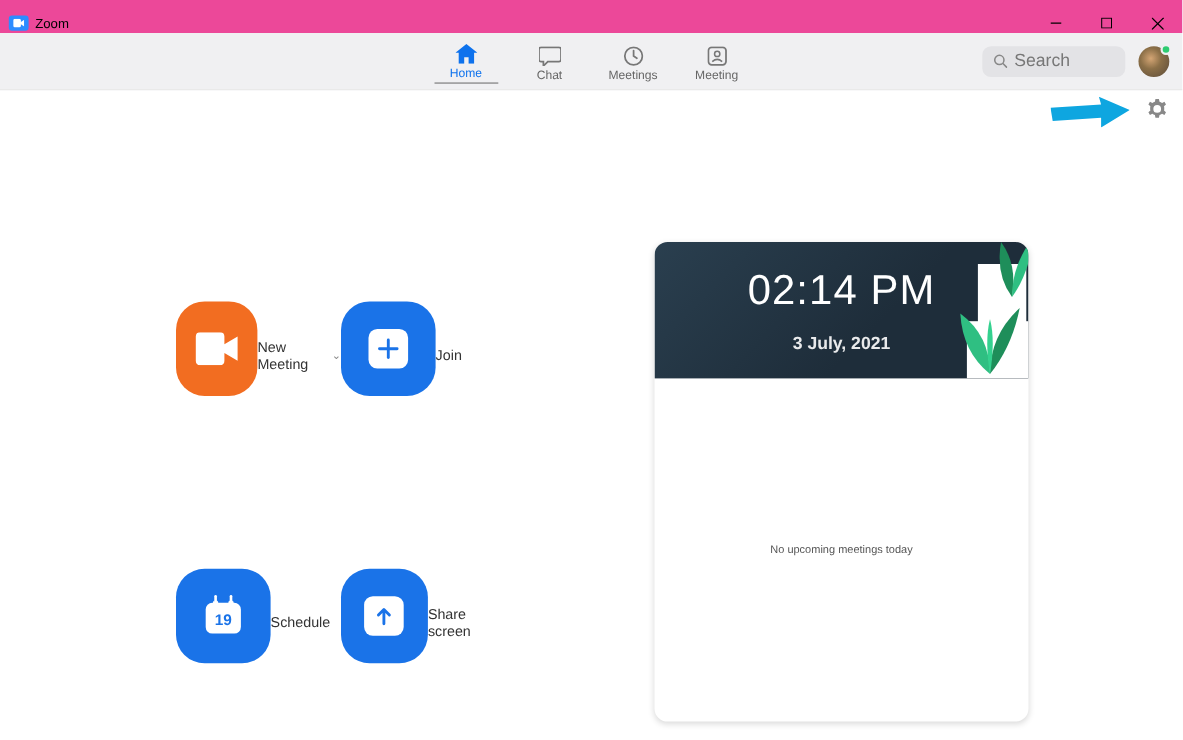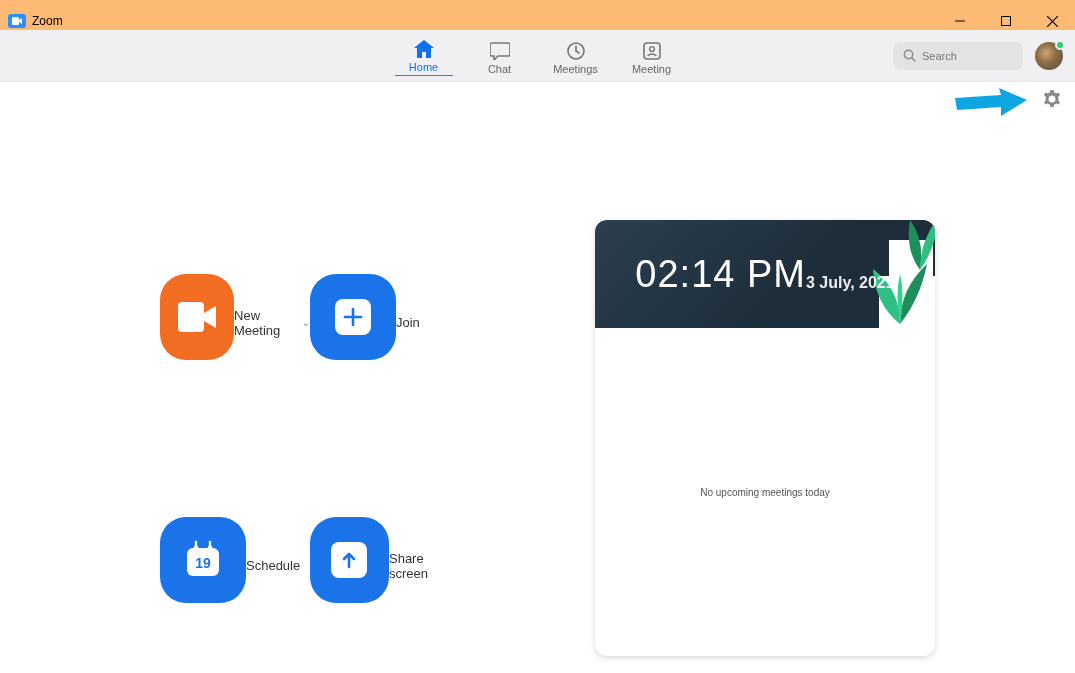--- a/index.html
+++ b/index.html
@@ -1,38 +1,38 @@
 <!DOCTYPE html>
 <html><head>
 <meta charset="utf-8">
 <style>
   * { box-sizing: border-box; margin: 0; padding: 0; font-family: -apple-system, BlinkMacSystemFont, "Segoe UI", Arial, sans-serif; }
   body { width: 1075px; height: 673px; background: #fff; overflow: hidden; }
 
   
-  .titlebar { height: 30px; display: flex; align-items: center; padding: 12px 0 0 8px; background: #fdba74; }
+  .titlebar { height: 30px; display: flex; align-items: center; padding: 12px 0 0 8px; background: #ec4899; }
   .titlebar-icon { width: 18px; height: 14px; background: #2d8cff; border-radius: 3px; display: flex; align-items: center; justify-content: center; margin-right: 6px; }
   .titlebar-icon svg { width: 10px; height: 8px; }
   .titlebar-text { font-size: 12px; color: #000; }
   .win-controls { margin-left: auto; display: flex; }
   .win-btn { width: 46px; height: 30px; display: flex; align-items: center; justify-content: center; font-size: 13px; }
 
   
   .navbar { height: 52px; background: #f0f0f2; display: flex; align-items: center; position: relative; border-bottom: 1px solid #e8e8e8; }
   .nav-center { position: absolute; left: 50%; transform: translateX(-50%); display: flex; gap: 18px; }
   .nav-item { display: flex; flex-direction: column; align-items: center; justify-content: center; width: 58px; cursor: pointer; padding-top: 4px; }
   .nav-item-icon { width: 22px; height: 20px; display: flex; align-items: center; justify-content: center; color: #777; }
   .nav-item-label { font-size: 11px; color: #666; margin-top: 2px; }
   .nav-item.active .nav-item-icon { color: #0e72ed; }
   .nav-item.active .nav-item-label { color: #0e72ed; font-weight: 500; }
   .nav-item.active { border-bottom: 1px solid #737373; padding-bottom: 2px; }
 
   .nav-right { position: absolute; right: 12px; display: flex; align-items: center; gap: 12px; }
   .search-box { background: #e3e3e6; border-radius: 8px; height: 28px; width: 130px; display: flex; align-items: center; padding: 0 10px; gap: 6px; color: #777; }
-  .search-box span { font-size: 11px; color: #777; text-align: center; }
+  .search-box span { font-size: 16px; color: #777; text-align: center; }
   .avatar { width: 28px; height: 28px; border-radius: 50%; background: radial-gradient(circle at 40% 40%, #d4a574 0%, #8b6f47 40%, #5a4a3a 100%); position: relative; }
   .presence { position: absolute; top: -2px; right: -2px; width: 10px; height: 10px; background: #2ecc71; border-radius: 50%; border: 2px solid #f0f0f2; }
 
   
   .subheader { height: 38px; display: flex; align-items: center; justify-content: flex-end; padding-right: 14px; position: relative; }
   .gear { color: #888; cursor: pointer; }
   .arrow-hint { position: absolute; right: 48px; top: 6px; }
 
   
   .content { display: flex; padding: 100px 60px 0 60px; gap: 40px; }
@@ -41,21 +41,21 @@
   .action { display: flex; flex-direction: row; align-items: center; cursor: pointer; }
   .action-tile { width: 86px; height: 86px; border-radius: 26px; display: flex; align-items: center; justify-content: center; background: #1a73e8; }
   .action-tile.orange { background: #f26d21; }
   .action-label { font-size: 13px; color: #333; margin-top: 12px; display: flex; align-items: center; gap: 4px; }
   .chev { font-size: 10px; color: #888; }
 
   .inner-square { width: 36px; height: 36px; background: #fff; border-radius: 8px; display: flex; align-items: center; justify-content: center; }
 
   
   .meetings-panel { width: 340px; height: 436px; border-radius: 12px; box-shadow: 0 2px 6px rgba(0,0,0,0.15); overflow: hidden; display: flex; flex-direction: column; margin-left: auto; margin-right: 80px; }
-  .panel-header { height: 108px; background: linear-gradient(135deg, #2a3f4f 0%, #1e2d3a 60%); position: relative; display: flex; flex-direction: row; align-items: center; justify-content: center; color: #fff; overflow: hidden; }
+  .panel-header { height: 124px; background: linear-gradient(135deg, #2a3f4f 0%, #1e2d3a 60%); position: relative; display: flex; flex-direction: column; align-items: center; justify-content: center; color: #fff; overflow: hidden; }
   .panel-time { font-size: 38px; font-weight: 400; letter-spacing: 1px; }
   .panel-date { font-size: 16px; margin-top: 18px; opacity: 0.9; font-weight: bold; }
   .plant1 { position: absolute; right: -10px; top: -10px; }
   .plant2 { position: absolute; right: 0; bottom: -6px; }
   .pot { position: absolute; width: 58px; height: 52px; background: #fff; right: -2px; bottom: 0; }
   .pot2 { position: absolute; width: 44px; height: 60px; background: #fff; right: 2px; top: 20px; }
   .panel-body { flex: 1; display: flex; align-items: center; justify-content: center; }
   .no-meetings { font-size: 10px; color: #555; }
 
 </style>

